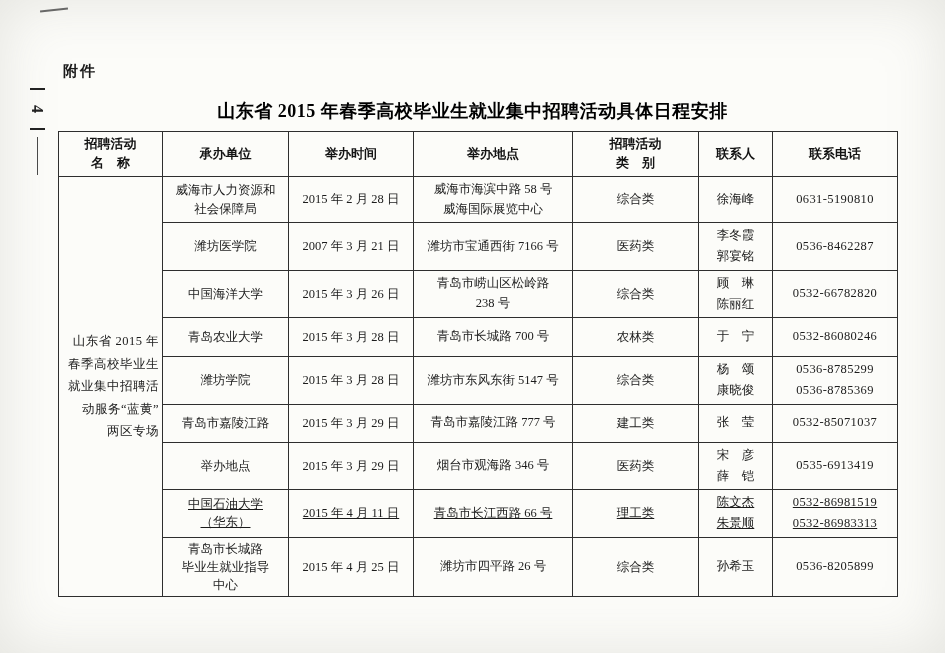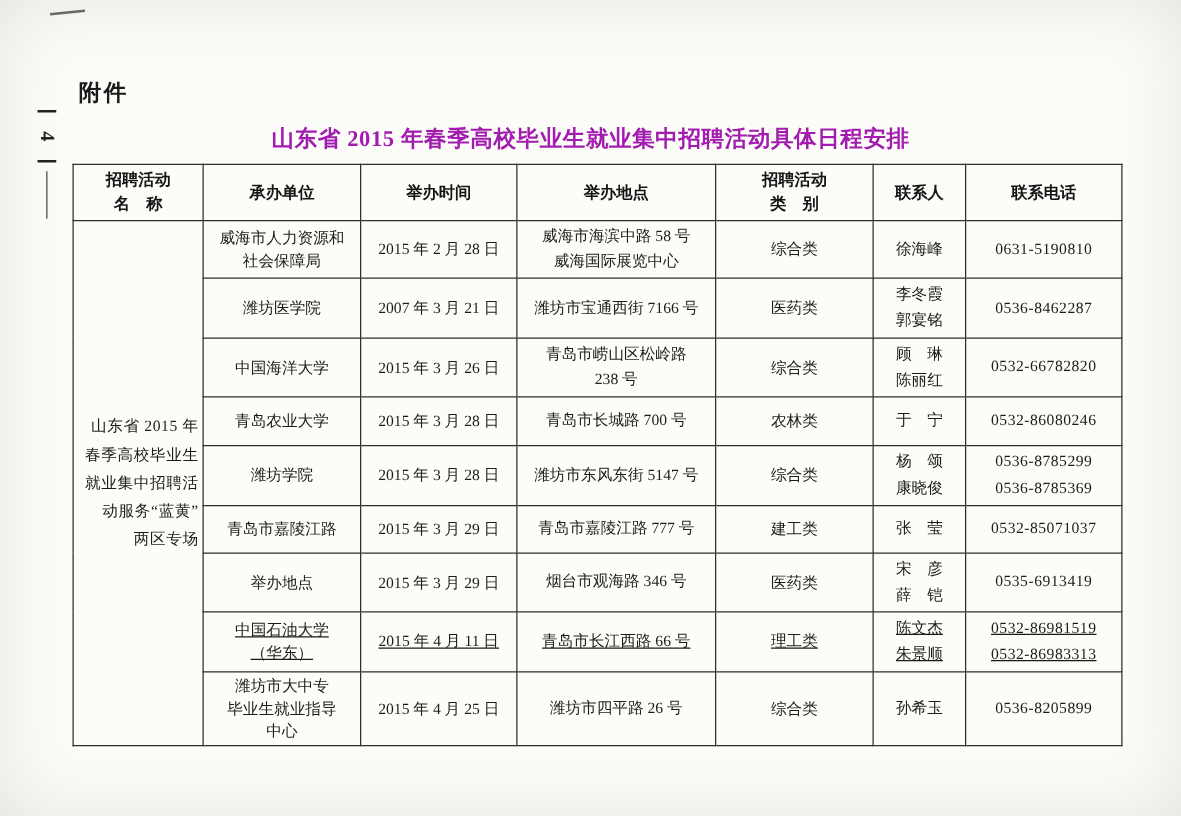--- a/index.html
+++ b/index.html
@@ -40,33 +40,33 @@
     font-weight: bold;
     transform: rotate(90deg);
     line-height: 1;
     padding: 4px 0;
   }
   .margin-marker .vline { width: 0; height: 38px; border-left: 1.8px solid #2a2a2a; opacity: .85; }
 
   .attachment-label {
     position: absolute;
     left: 63px; top: 62px;
-    font-size: 18px;
+    font-size: 15px;
     font-weight: bold;
     letter-spacing: 2px;
   }
   .doc-title {
     position: absolute;
     left: 0; top: 99px;
     width: 945px;
     text-align: center;
     font-size: 18px;
     font-weight: bold;
     letter-spacing: 0.5px;
-    color: #a21caf;
+    color: #000000;
   }
 
   table.schedule {
     position: absolute;
     left: 58px; top: 131px;
     width: 839px;
     border-collapse: collapse;
     table-layout: fixed;
   }
   .schedule th, .schedule td {
@@ -224,21 +224,21 @@
 （华东）</td>
         <td class="date">2015 年 4 月 11 日</td>
         <td class="loc">青岛市长江西路 66 号</td>
         <td class="cat">理工类</td>
         <td class="contact">陈文杰
 朱景顺</td>
         <td class="phone">0532-86981519
 0532-86983313</td>
       </tr>
       <tr>
-        <td class="org">潍坊市大中专
+        <td class="org">青岛市长城路
 毕业生就业指导
 中心</td>
         <td class="date">2015 年 4 月 25 日</td>
         <td class="loc">潍坊市四平路 26 号</td>
         <td class="cat">综合类</td>
         <td class="contact">孙希玉</td>
         <td class="phone">0536-8205899</td>
       </tr>
     </tbody>
   </table>

